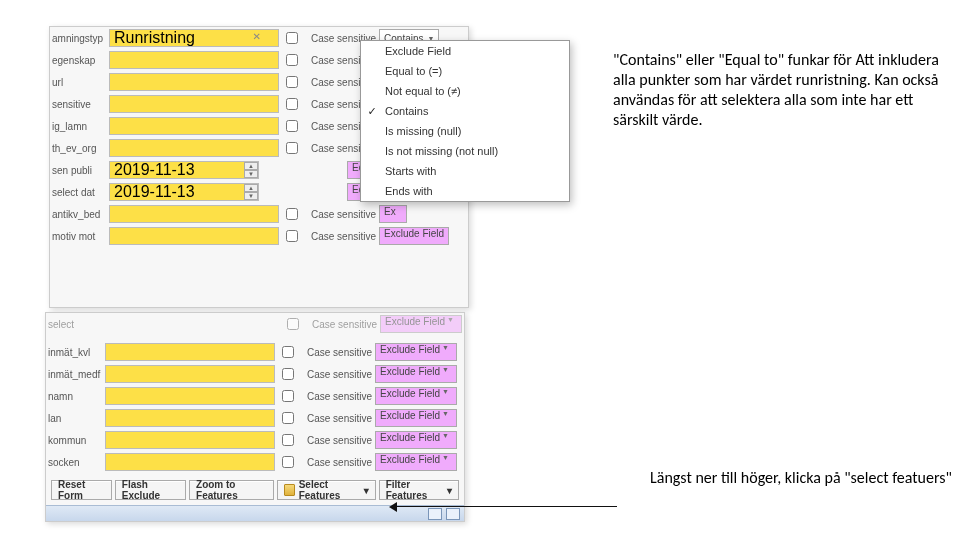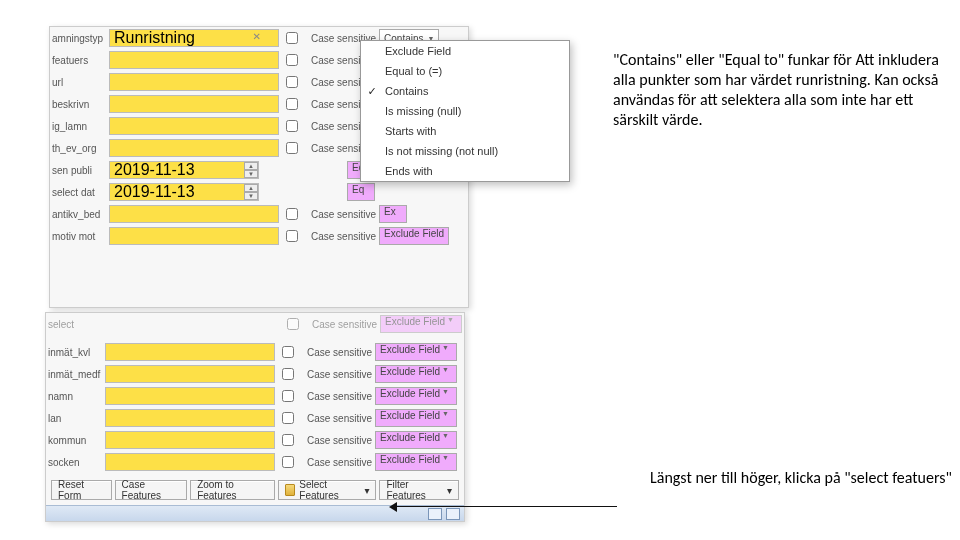--- a/index.html
+++ b/index.html
@@ -113,20 +113,21 @@
     border-right:8px solid #111;
     border-top:5px solid transparent;
     border-bottom:5px solid transparent;
   }
 
   
   .toolbar {
     position:absolute; left:2px; bottom:20px; right:2px;
     height:22px; display:flex; gap:3px; align-items:center;
     padding:0 3px;
+    font-weight:bold;
   }
   .tbtn {
     height:20px; border:1px solid #aaa; background:#f5f5f5;
     font-size:10px; padding:0 6px; display:inline-flex; align-items:center; gap:4px;
     color:#333; box-shadow: inset 0 1px 0 #fff;
   }
   .tbtn .ic { width:12px; height:12px; display:inline-block; }
   .folder-ic {
     background: linear-gradient(#f6d97a,#e0b23c);
     border:1px solid #b88a1e; border-radius:1px;
@@ -161,21 +162,21 @@
         <span>Case sensitive</span>
     </label>
     <span class="rowcombo">
       <span>Contains</span>
         <span class="dd">▼</span>
     </span>
   </div>
 
   <div id="top-rows">
       <div class="row">
-        <span class="label">featuers</span>
+        <span class="label">egenskap</span>
         <input type="text" class="main-input" style="">
         <label class="chk">
           <input type="checkbox" style="">
           <span>Case sensitive</span>
         </label>
         <span class="opbtn">
           <span>Ex</span>
         </span>
       </div>
       <div class="row">
@@ -183,21 +184,21 @@
         <input type="text" class="main-input" style="">
         <label class="chk">
           <input type="checkbox" style="">
           <span>Case sensitive</span>
         </label>
         <span class="opbtn">
           <span>Ex</span>
         </span>
       </div>
       <div class="row">
-        <span class="label">beskrivn</span>
+        <span class="label">sensitive</span>
         <input type="text" class="main-input" style="">
         <label class="chk">
           <input type="checkbox" style="">
           <span>Case sensitive</span>
         </label>
         <span class="opbtn">
           <span>Ex</span>
         </span>
       </div>
       <div class="row">
@@ -272,34 +273,38 @@
 <div class="menu" id="op-menu">
     <div class="menu-item">
       <span class="tick"></span>
       <span>Exclude Field</span>
     </div>
     <div class="menu-item">
       <span class="tick"></span>
       <span>Equal to (=)</span>
     </div>
     <div class="menu-item">
+      <span class="tick"></span>
+      <span>Not equal to (≠)</span>
+    </div>
+    <div class="menu-item">
       <span class="tick">✓</span>
       <span>Contains</span>
     </div>
     <div class="menu-item">
       <span class="tick"></span>
       <span>Is missing (null)</span>
     </div>
     <div class="menu-item">
       <span class="tick"></span>
+      <span>Is not missing (not null)</span>
+    </div>
+    <div class="menu-item">
+      <span class="tick"></span>
       <span>Starts with</span>
-    </div>
-    <div class="menu-item">
-      <span class="tick"></span>
-      <span>Is not missing (not null)</span>
     </div>
     <div class="menu-item">
       <span class="tick"></span>
       <span>Ends with</span>
     </div>
   </div>
 
 <div id="panel-bottom" class="panel">
 
   <div class="row" style="opacity:.55">
@@ -385,21 +390,21 @@
         </label>
         <span class="opbtn excl-btn">
           <span>Exclude Field</span>
           <span class="dd">▼</span>
         </span>
       </div>
     </div>
 
   <div class="toolbar">
     <span class="tbtn">Reset Form</span>
-    <span class="tbtn">Case Features</span>
+    <span class="tbtn">Flash Exclude</span>
     <span class="tbtn">Zoom to Features</span>
     <span class="tbtn">
       <span class="ic folder-ic"></span>
       <span>Select Features</span>
       <span class="dd">▾</span>
     </span>
     <span class="tbtn">
       <span>Filter Features</span>
       <span class="dd">▾</span>
     </span>

